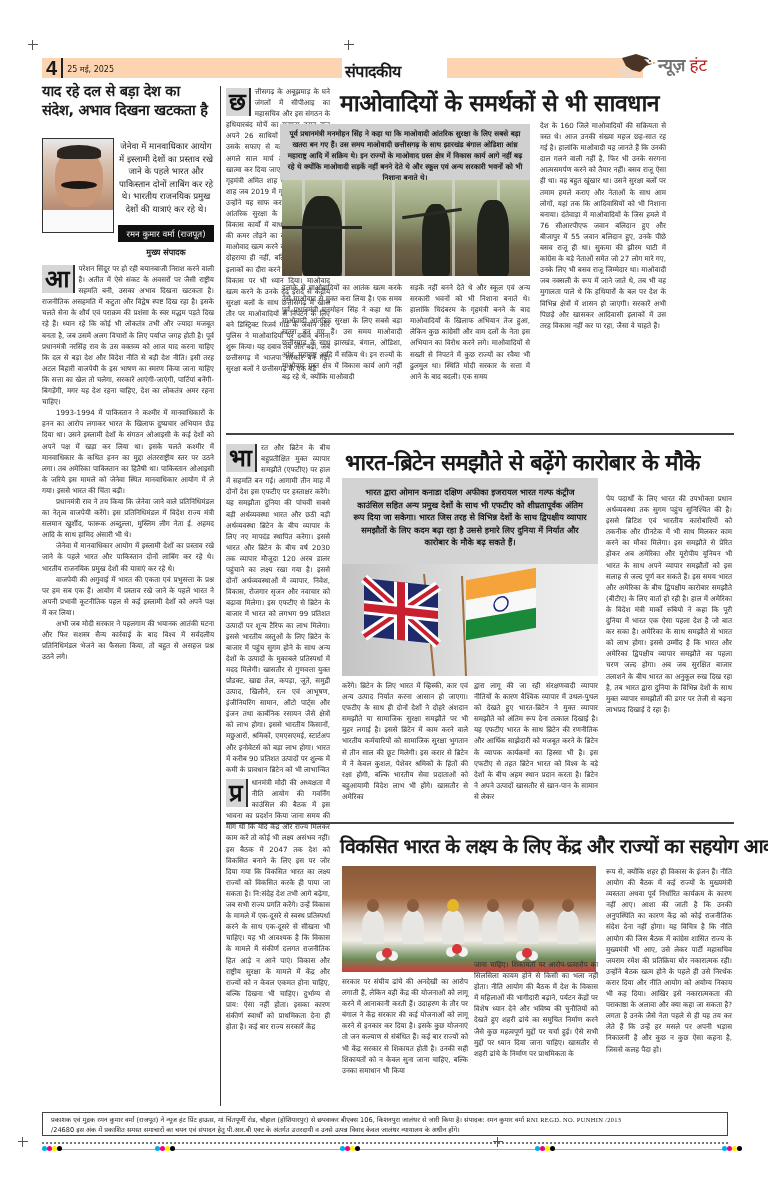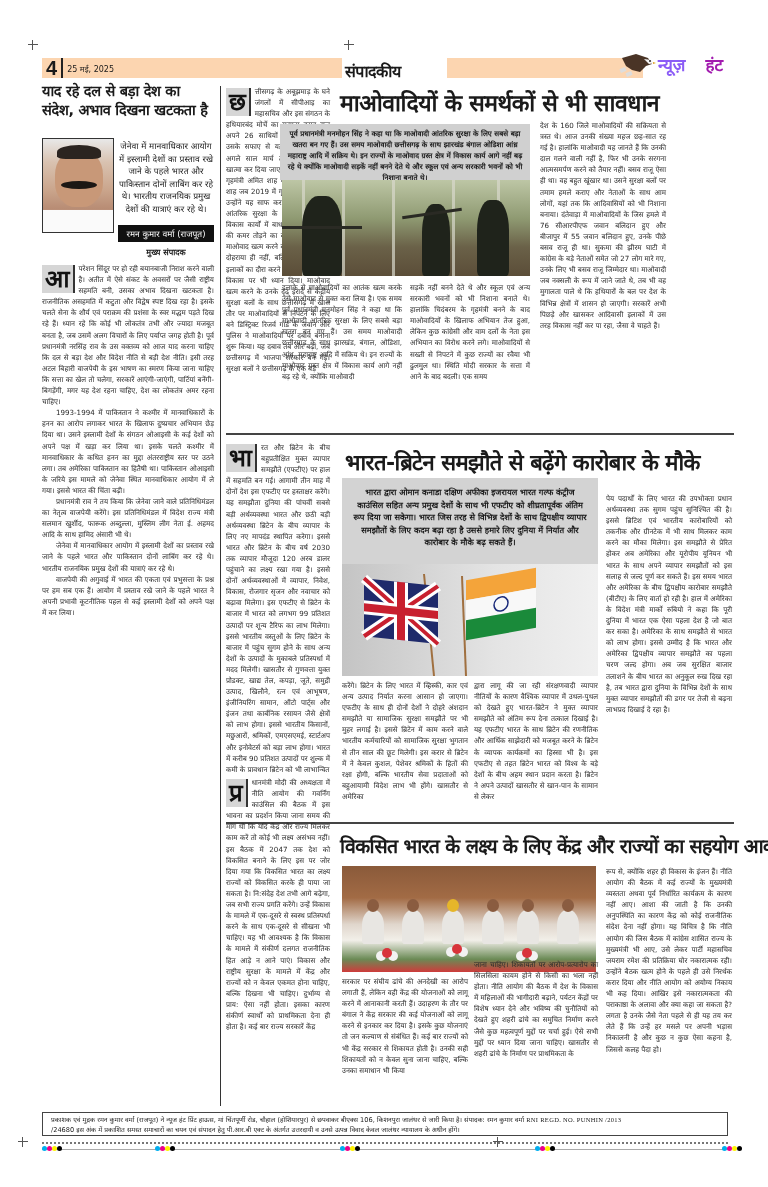--- a/index.html
+++ b/index.html
@@ -13,22 +13,22 @@
 
   
   .masthead { position: absolute; left: 42px; top: 58px; width: 300px; height: 20px; background: #fcd5b0; display: flex; align-items: center; }
   .masthead .pageno { font-family: "Liberation Sans", sans-serif; font-weight: bold; font-size: 20px; padding: 0 4px 0 4px; line-height: 20px; border-right: 2px solid #222; margin-right: 4px; }
   .masthead .date { font-size: 8px; }
   .section-title { position: absolute; left: 345px; top: 60px; font-size: 16px; font-weight: bold; letter-spacing: -0.5px; }
   .masthead-right { position: absolute; left: 447px; top: 58px; width: 196px; height: 20px; background: #fcd5b0; }
   .logo { position: absolute; left: 618px; top: 48px; width: 130px; height: 32px; display: flex; align-items: center; }
   .logo .bird { width: 38px; height: 28px; position: relative; }
   .logo .bird svg { width: 38px; height: 28px; }
-  .logo .news { font-size: 17px; font-weight: bold; color: #8b5cf6; margin-left: 2px; }
-  .logo .hunt { font-size: 17px; font-weight: bold; color: #a21caf; margin-left: 20px; }
+  .logo .news { font-size: 17px; font-weight: bold; color: #737373; margin-left: 2px; }
+  .logo .hunt { font-size: 17px; font-weight: normal; color: #b91c1c; margin-left: 4px; }
 
   
   .left-col { position: absolute; left: 42px; top: 82px; width: 172px; }
   .left-head { font-size: 14.5px; font-weight: bold; line-height: 19px; letter-spacing: -0.3px; }
   .author-box { margin-top: 18px; display: flex; gap: 4px; }
   .photo { width: 72px; height: 95px; border: 1px solid #333; background: linear-gradient(180deg,#e8e8e8 0%, #d9c2b0 25%, #caa58c 55%, #b88c74 75%, #f4f4f4 100%); position: relative; overflow: hidden; }
   .photo .face { position: absolute; left: 12px; top: 10px; width: 48px; height: 58px; border-radius: 45% 45% 42% 42%; background: #c89878; }
   .photo .hair { position: absolute; left: 14px; top: 6px; width: 44px; height: 14px; border-radius: 50% 50% 20% 20%; background: #2b2420; }
   .photo .moustache { position: absolute; left: 18px; top: 42px; width: 36px; height: 8px; border-radius: 50%; background: #1c1714; }
   .photo .shirt { position: absolute; left: 0; bottom: 0; width: 72px; height: 22px; background: #fafafa; }
@@ -125,20 +125,21 @@
     <div class="author-quote">जेनेवा में मानवाधिकार आयोग में इस्लामी देशों का प्रस्ताव रखे जाने के पहले भारत और पाकिस्तान दोनों लाबिंग कर रहे थे। भारतीय राजनयिक प्रमुख देशों की यात्राएं कर रहे थे।</div>
   </div>
   <div class="author-name">रमन कुमार वर्मा (राजपूत)</div>
   <div class="author-role">मुख्य संपादक</div>
   <div class="left-body body-text">
     <p><span class="dropcap">आ</span><span>परेशन सिंदूर पर हो रही बयानबाजी निराश करने वाली है। अतीत में ऐसे संकट के अवसरों पर जैसी राष्ट्रीय सहमति बनी, उसका अभाव दिखना खटकता है। राजनीतिक असहमति में कटुता और विद्वेष स्पष्ट दिख रहा है। इसके चलते सेना के शौर्य एवं पराक्रम की प्रशंसा के स्वर मद्धम पड़ते दिख रहे हैं। ध्यान रहे कि कोई भी लोकतंत्र तभी और ज्यादा मजबूत बनता है, जब उसमें अलग विचारों के लिए पर्याप्त जगह होती है। पूर्व प्रधानमंत्री नरसिंह राव के उस वक्तव्य को आज याद करना चाहिए कि दल से बड़ा देश और विदेश नीति से बड़ी देश नीति। इसी तरह अटल बिहारी वाजपेयी के इस भाषण का स्मरण किया जाना चाहिए कि सत्ता का खेल तो चलेगा, सरकारें आएंगी-जाएंगी, पार्टियां बनेंगी-बिगड़ेंगी, मगर यह देश रहना चाहिए, देश का लोकतंत्र अमर रहना चाहिए।</span></p>
     <p>1993-1994 में पाकिस्तान ने कश्मीर में मानवाधिकारों के हनन का आरोप लगाकर भारत के खिलाफ दुष्प्रचार अभियान छेड़ दिया था। उसने इस्लामी देशों के संगठन ओआइसी के कई देशों को अपने पक्ष में खड़ा कर लिया था। इसके चलते कश्मीर में मानवाधिकार के कथित हनन का मुद्दा अंतरराष्ट्रीय स्तर पर उठने लगा। तब अमेरिका पाकिस्तान का हितैषी था। पाकिस्तान ओआइसी के जरिये इस मामले को जेनेवा स्थित मानवाधिकार आयोग में ले गया। इससे भारत की चिंता बढ़ी।</p>
     <p>प्रधानमंत्री राव ने तय किया कि जेनेवा जाने वाले प्रतिनिधिमंडल का नेतृत्व वाजपेयी करेंगे। इस प्रतिनिधिमंडल में विदेश राज्य मंत्री सलमान खुर्शीद, फारूक अब्दुल्ला, मुस्लिम लीग नेता ई. अहमद आदि के साथ हामिद अंसारी भी थे।</p>
     <p>जेनेवा में मानवाधिकार आयोग में इस्लामी देशों का प्रस्ताव रखे जाने के पहले भारत और पाकिस्तान दोनों लाबिंग कर रहे थे। भारतीय राजनयिक प्रमुख देशों की यात्राएं कर रहे थे।</p>
     <p>वाजपेयी की अगुवाई में भारत की एकता एवं प्रभुसत्ता के प्रश्न पर हम सब एक हैं। आयोग में प्रस्ताव रखे जाने के पहले भारत ने अपनी प्रभावी कूटनीतिक पहल से कई इस्लामी देशों को अपने पक्ष में कर लिया।</p>
+    <p>अभी जब मोदी सरकार ने पहलगाम की भयानक आतंकी घटना और फिर सशस्त्र सैन्य कार्रवाई के बाद विश्व में सर्वदलीय प्रतिनिधिमंडल भेजने का फैसला किया, तो बहुत से असहज प्रश्न उठने लगे।</p>
   </div>
 </div>
 <div class="vline" style="left:220px;top:86px;height:1020px;"></div>
 
 <div class="a1-col1 body-text">
   <span class="dropcap">छ</span><span>त्तीसगढ़ के अबूझमाड़ के घने जंगलों में सीपीआइ का महासचिव और इस संगठन के हथियारबंद मोर्चे का सरगना बसव राजू अपने 26 साथियों समेत मारा गया। उसके सफाए से यह भरोसा बढ़ा कि अगले साल मार्च तक माओवाद का खात्मा कर दिया जाएगा, जैसा कि केंद्रीय गृहमंत्री अमित शाह कह रहे हैं। अमित शाह जब 2019 में गृहमंत्री बने थे, तभी उन्होंने यह साफ कर दिया था कि वह आंतरिक सुरक्षा के लिए सिरदर्द और विकास कार्यों में बाधा बने माओवादियों की कमर तोड़ने का काम करेंगे। उन्होंने माओवाद खत्म करने का संकल्प बार-बार दोहराया ही नहीं, बल्कि माओवाद ग्रस्त इलाकों का दौरा करने और उनके आर्थिक विकास पर भी ध्यान दिया। माओवाद खत्म करने के उनके दृढ़ इरादे से केंद्रीय सुरक्षा बलों के साथ छत्तीसगढ़ में खास तौर पर माओवादियों से निपटने के लिए बने डिस्ट्रिक्ट रिजर्व गार्ड के जवान और पुलिस ने माओवादियों पर दबाव बनाना शुरू किया। यह दबाव तब और बढ़ा, जब छत्तीसगढ़ में भाजपा सरकार बन गई। सुरक्षा बलों ने छत्तीसगढ़ के एक बड़े</span>
 </div>
 <div class="a1-head">माओवादियों के समर्थकों से भी सावधान</div>
 <div class="a1-summary">पूर्व प्रधानमंत्री मनमोहन सिंह ने कहा था कि माओवादी आंतरिक सुरक्षा के लिए सबसे बड़ा खतरा बन गए हैं। उस समय माओवादी छत्तीसगढ़ के साथ झारखंड बंगाल ओडिशा आंध्र महाराष्ट्र आदि में सक्रिय थे। इन राज्यों के माओवाद ग्रस्त क्षेत्र में विकास कार्य आगे नहीं बढ़ रहे थे क्योंकि माओवादी सड़कें नहीं बनने देते थे और स्कूल एवं अन्य सरकारी भवनों को भी निशाना बनाते थे।</div>
 <div class="a1-photo">

